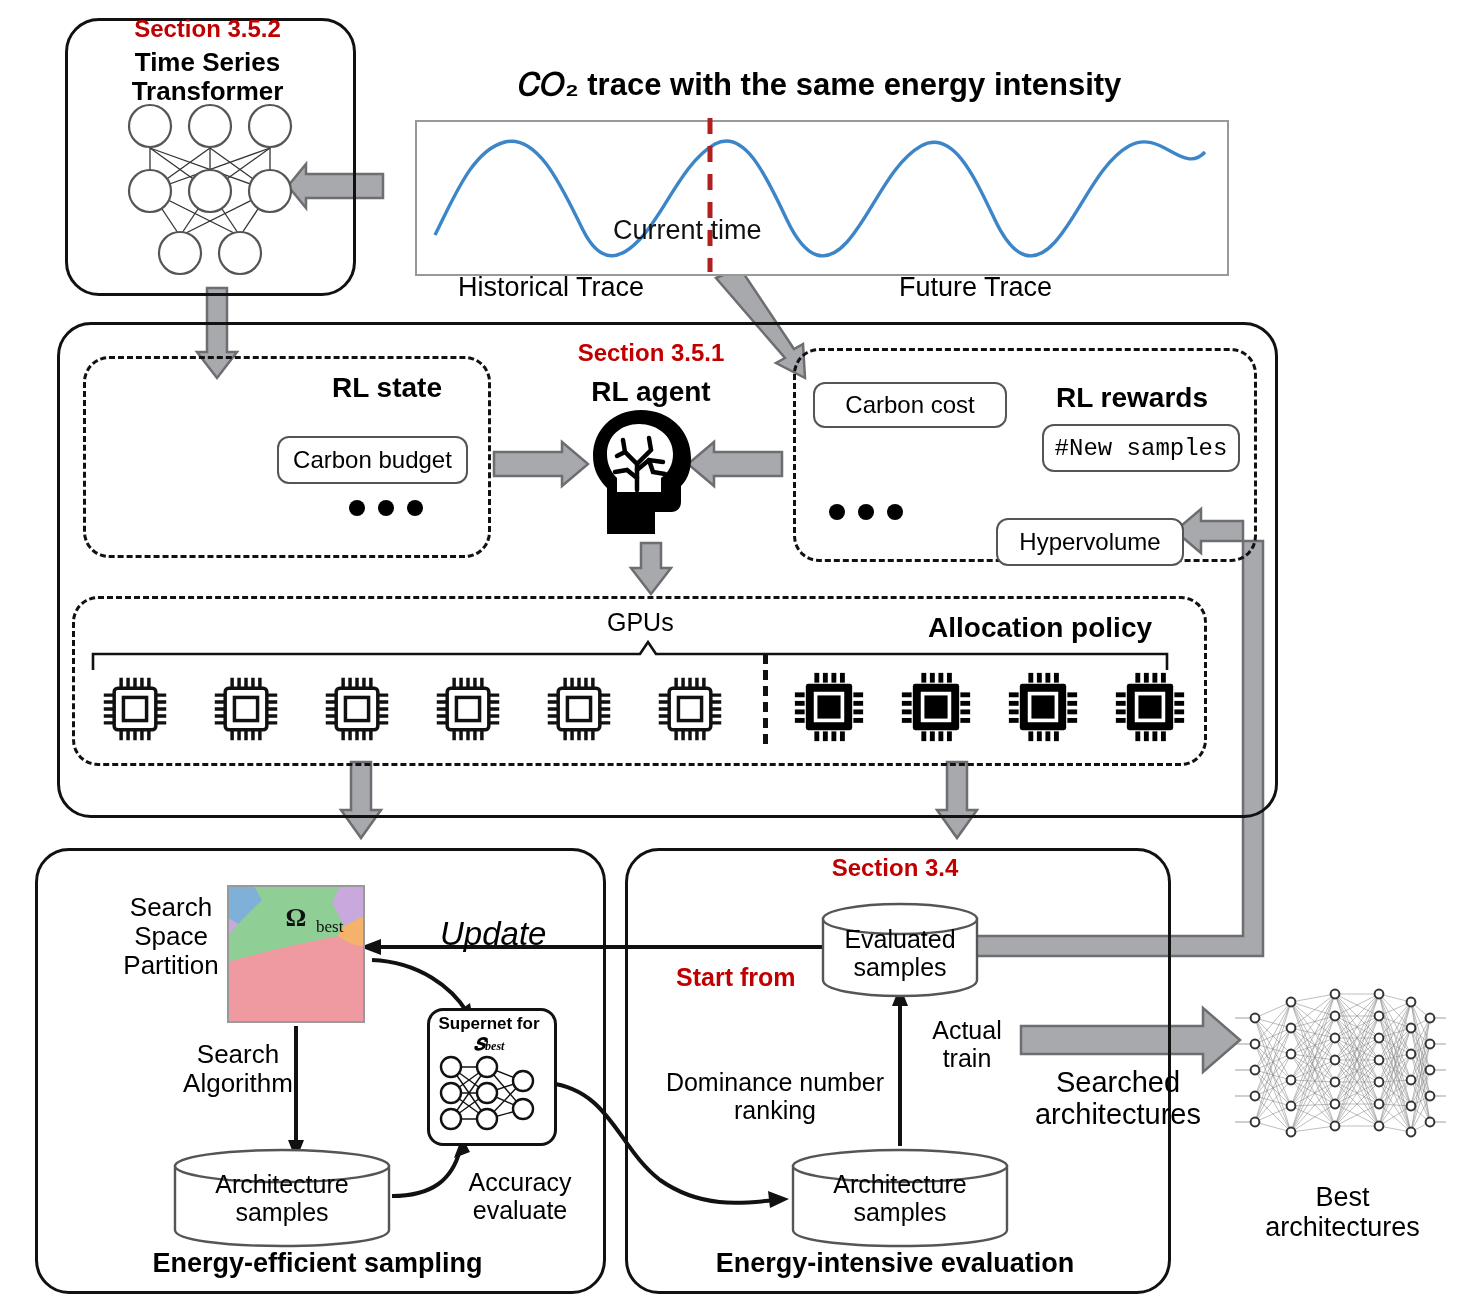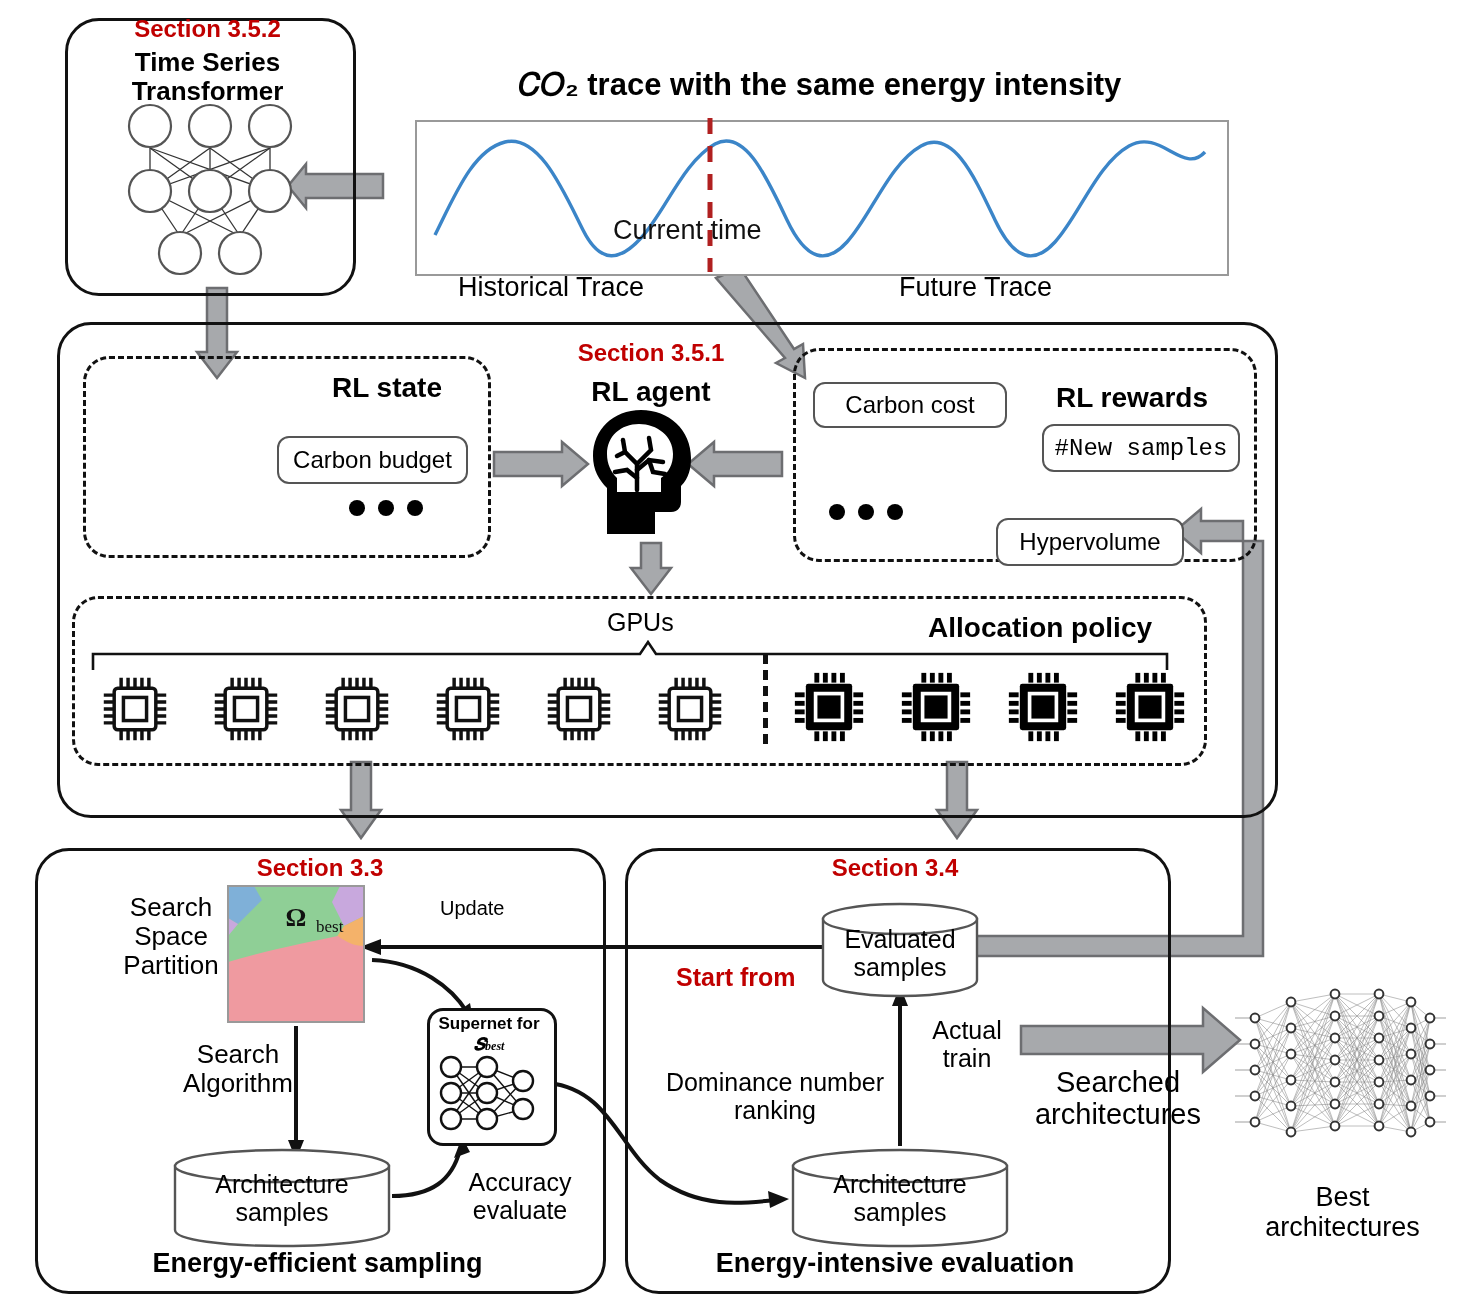--- a/index.html
+++ b/index.html
@@ -307,21 +307,20 @@
         <rect x="4" y="41" width="8" height="4"></rect>
         <rect x="52" y="20" width="8" height="4"></rect>
         <rect x="52" y="27" width="8" height="4"></rect>
         <rect x="52" y="34" width="8" height="4"></rect>
         <rect x="52" y="41" width="8" height="4"></rect>
       </g>
       <rect x="21" y="21" width="22" height="22" fill="none" stroke="#fff" stroke-width="3"></rect>
     </svg>
 
   <div class="rbox" style="left:35px;top:848px;width:565px;height:440px;"></div>
-  <div class="txt ctr red" style="left:155px;top:855px;width:330px;font-size:24px;">Section 3.3</div>
   <div class="txt ctr bold" style="left:35px;top:1248px;width:565px;font-size:27px;text-align:center;">Energy-efficient sampling</div>
 
   <div class="txt ctr" style="left:116px;top:893px;width:110px;font-size:26px;">Search<br>Space<br>Partition</div>
 
   <svg class="abs" style="left:228px;top:886px;width:136px;height:136px;" viewBox="0 0 136 136">
     <rect x="0" y="0" width="136" height="136" fill="#8fcf96"></rect>
     <path d="M0,0 L26,0 L34,14 L10,38 L0,32 Z" fill="#7fb0d8"></path>
     <path d="M0,32 L10,38 L0,50 Z" fill="#c8a8dd"></path>
     <path d="M112,0 L136,0 L136,30 L116,40 L104,16 Z" fill="#c8a8dd"></path>
     <path d="M116,40 L136,30 L136,60 L120,62 L108,52 Z" fill="#f4b26a"></path>
@@ -366,21 +365,21 @@
         <circle cx="16" cy="66" r="10"></circle>
       <circle cx="52" cy="14" r="10"></circle>
         <circle cx="52" cy="40" r="10"></circle>
         <circle cx="52" cy="66" r="10"></circle>
       <circle cx="88" cy="28" r="10"></circle>
         <circle cx="88" cy="56" r="10"></circle>
     </g>
   </svg>
 
   <div class="txt ctr" style="left:455px;top:1168px;width:130px;font-size:25px;">Accuracy<br>evaluate</div>
-  <div class="txt" style="left:440px;top:897px;font-size:20px;">Update</div>
+  <div class="txt" style="left:440px;top:916px;font-size:33px;font-style:italic;">Update</div>
 
   <div class="rbox" style="left:625px;top:848px;width:540px;height:440px;"></div>
   <div class="txt ctr red" style="left:730px;top:855px;width:330px;font-size:24px;text-align:center;">Section 3.4</div>
   <div class="txt ctr bold" style="left:625px;top:1248px;width:540px;font-size:27px;">Energy-intensive evaluation</div>
 
   <div class="txt red" style="left:676px;top:963px;font-size:25px;">Start from</div>
 
   <svg class="abs" style="left:820px;top:902px;width:160px;height:96px;" viewBox="0 0 160 96">
     <path d="M3,17 L3,78 C3,88 39,94 80,94 C121,94 157,88 157,78 L157,17 Z" fill="#fff" stroke="#555" stroke-width="2.4"></path>
     <ellipse cx="80" cy="17" rx="77" ry="15" fill="#fff" stroke="#555" stroke-width="2.4"></ellipse>

